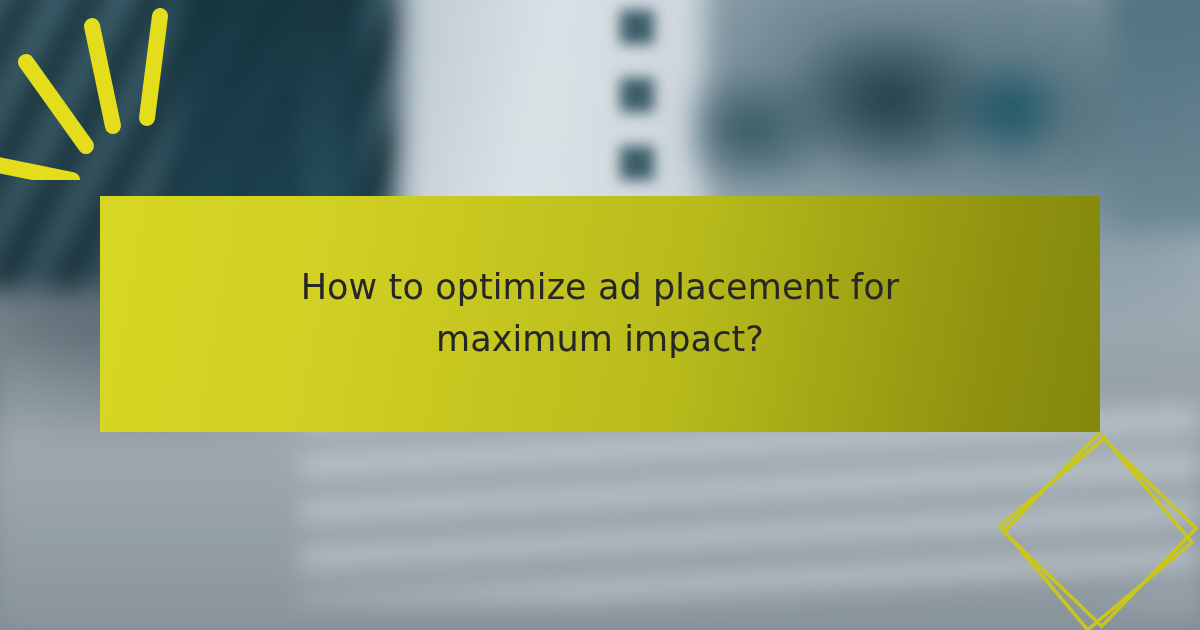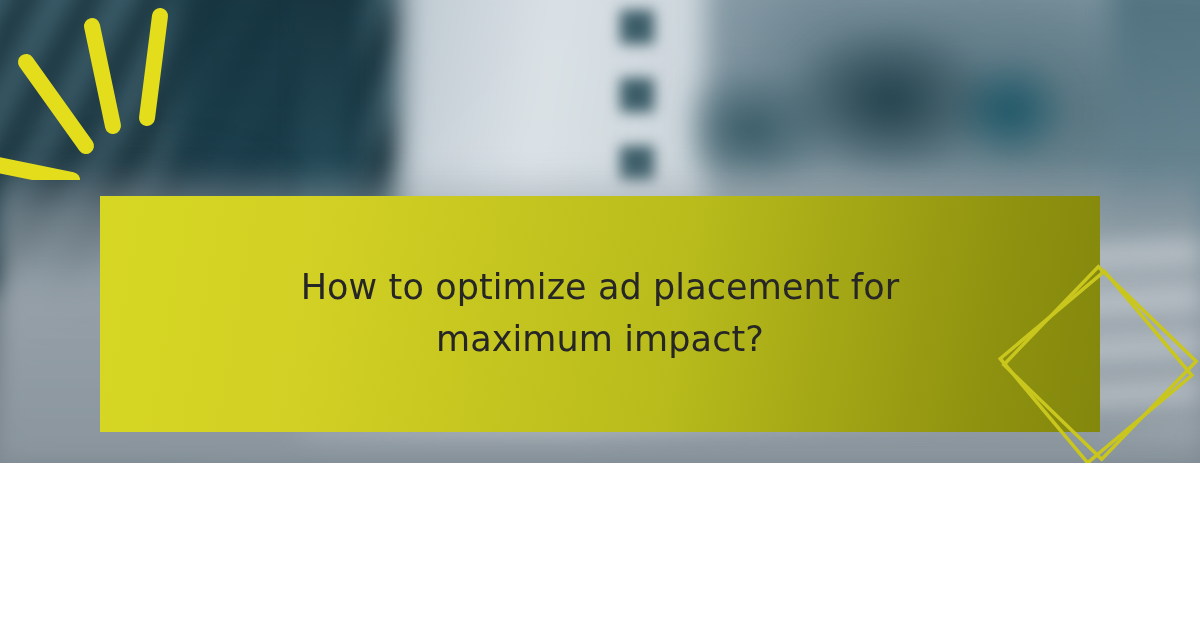--- a/index.html
+++ b/index.html
@@ -4,21 +4,21 @@
 <title>Blog Header Card</title>
 <style>
   html, body {
     margin: 0;
     padding: 0;
     background: #ffffff;
   }
   #stage {
     position: relative;
     width: 1200px;
-    height: 463px;
+    height: 630px;
     overflow: hidden;
     font-family: "DejaVu Sans", "Liberation Sans", sans-serif;
     background: #8d9aa4;
   }
 
   
   .bg-layer {
     position: absolute;
     inset: 0;
     overflow: hidden;

